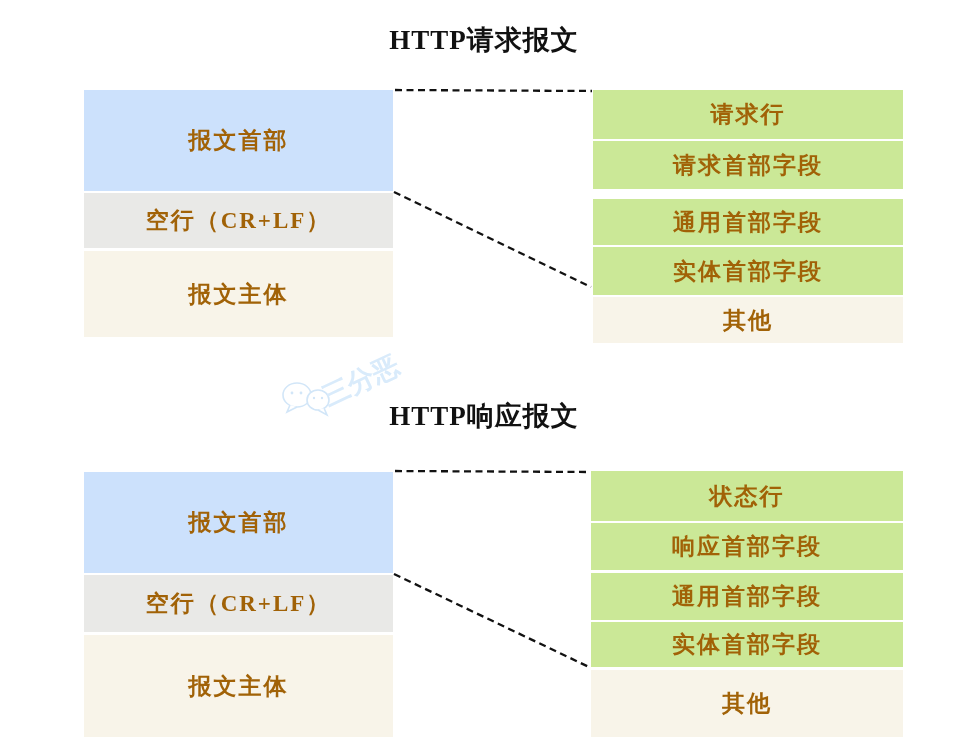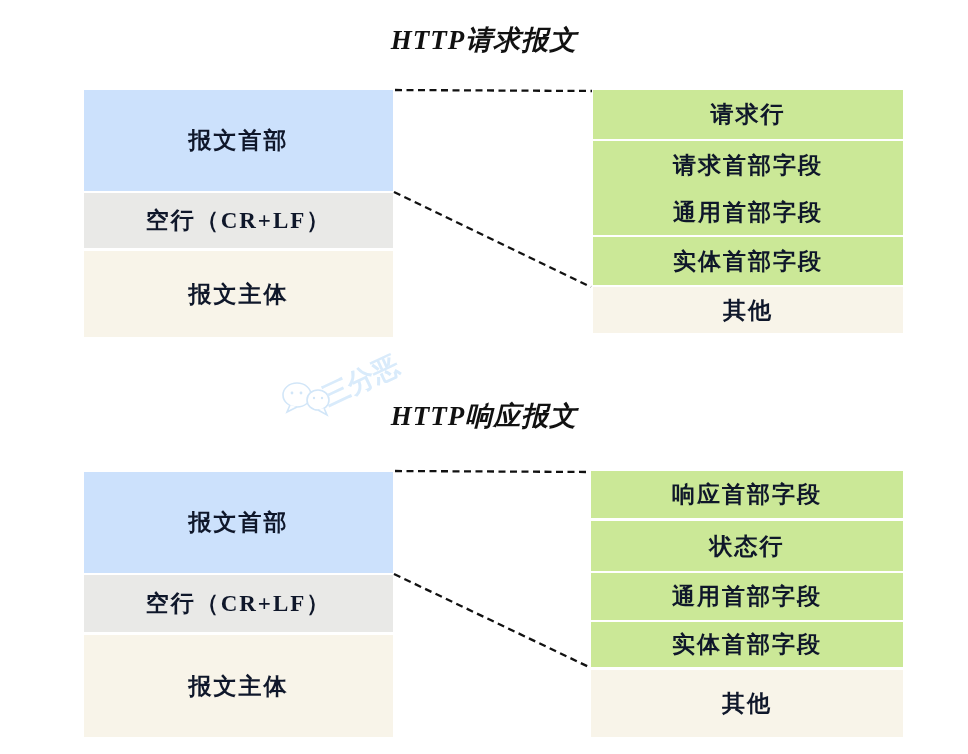--- a/index.html
+++ b/index.html
@@ -8,26 +8,25 @@
     width:968px;height:754px;
     background:#ffffff;
     font-family:"Liberation Serif","DejaVu Serif",serif;
     overflow:hidden;
   }
   .diagram-title{
     position:absolute;left:0;width:968px;
     text-align:center;
     font-size:27px;font-weight:700;color:#111;
     letter-spacing:1px;
-    font-style:italic;
   }
   .stack{position:absolute;}
   .row{
     display:flex;align-items:center;justify-content:center;
-    font-size:23px;font-weight:700;color:#0f172a;
+    font-size:23px;font-weight:700;color:#a16207;
     letter-spacing:2px;
   }
   .c-blue{background:#cce1fc;}
   .c-gray{background:#e9e9e7;}
   .c-cream{background:#f8f4e9;}
   .c-green{background:#cbe897;}
   .connector-svg{position:absolute;left:0;top:0;pointer-events:none;}
   .watermark{position:absolute;left:278px;top:348px;width:135px;height:75px;}
 </style>
 </head>
@@ -38,37 +37,37 @@
   <div class="diagram-title" style="top:22px;">HTTP请求报文</div>
 
   <div class="stack" style="left:84px;top:90px;width:309px;">
     <div class="row c-blue" style="height:101px;margin-bottom:2px;">报文首部</div>
     <div class="row c-gray" style="height:55px;margin-bottom:3px;">空行（CR+LF）</div>
     <div class="row c-cream" style="height:86px;">报文主体</div>
   </div>
 
   <div class="stack" style="left:593px;top:90px;width:310px;">
     <div class="row c-green" style="height:49px;margin-bottom:2px;">请求行</div>
-    <div class="row c-green" style="height:48px;margin-bottom:0;">请求首部字段</div>
+    <div class="row c-green" style="height:48px;margin-bottom:10px;">请求首部字段</div>
     <div class="row c-green" style="height:46px;margin-bottom:2px;">通用首部字段</div>
     <div class="row c-green" style="height:48px;margin-bottom:2px;">实体首部字段</div>
     <div class="row c-cream" style="height:46px;">其他</div>
   </div>
 
   <div class="diagram-title" style="top:398px;">HTTP响应报文</div>
 
   <div class="stack" style="left:84px;top:472px;width:309px;">
     <div class="row c-blue" style="height:101px;margin-bottom:2px;">报文首部</div>
     <div class="row c-gray" style="height:57px;margin-bottom:3px;">空行（CR+LF）</div>
     <div class="row c-cream" style="height:102px;">报文主体</div>
   </div>
 
   <div class="stack" style="left:591px;top:471px;width:312px;">
+    <div class="row c-green" style="height:50px;margin-bottom:2px;">状态行</div>
     <div class="row c-green" style="height:47px;margin-bottom:3px;">响应首部字段</div>
-    <div class="row c-green" style="height:50px;margin-bottom:2px;">状态行</div>
     <div class="row c-green" style="height:47px;margin-bottom:2px;">通用首部字段</div>
     <div class="row c-green" style="height:45px;margin-bottom:3px;">实体首部字段</div>
     <div class="row c-cream" style="height:67px;">其他</div>
   </div>
 
   <svg class="connector-svg" width="968" height="754" viewBox="0 0 968 754">
     <line x1="395" y1="90" x2="592" y2="91" stroke="#111" stroke-width="2.3" stroke-dasharray="7 4.5"></line>
     <line x1="394" y1="192" x2="591" y2="287" stroke="#111" stroke-width="2.3" stroke-dasharray="7 4.5"></line>
     <line x1="395" y1="471" x2="590" y2="472" stroke="#111" stroke-width="2.3" stroke-dasharray="7 4.5"></line>
     <line x1="394" y1="574" x2="589" y2="667" stroke="#111" stroke-width="2.3" stroke-dasharray="7 4.5"></line>

